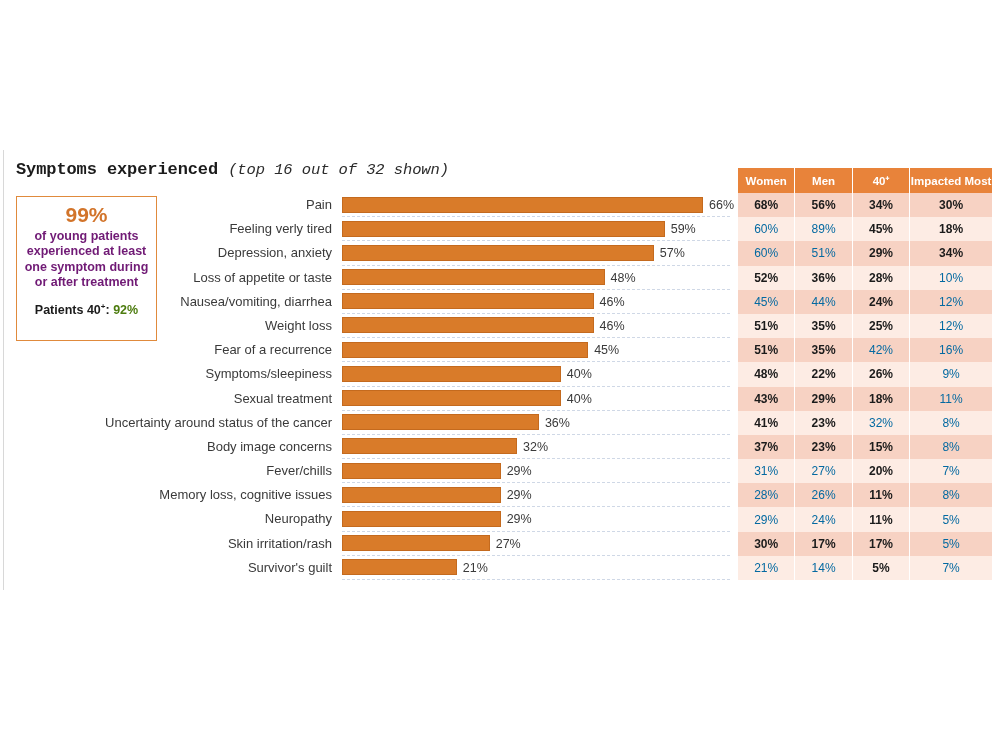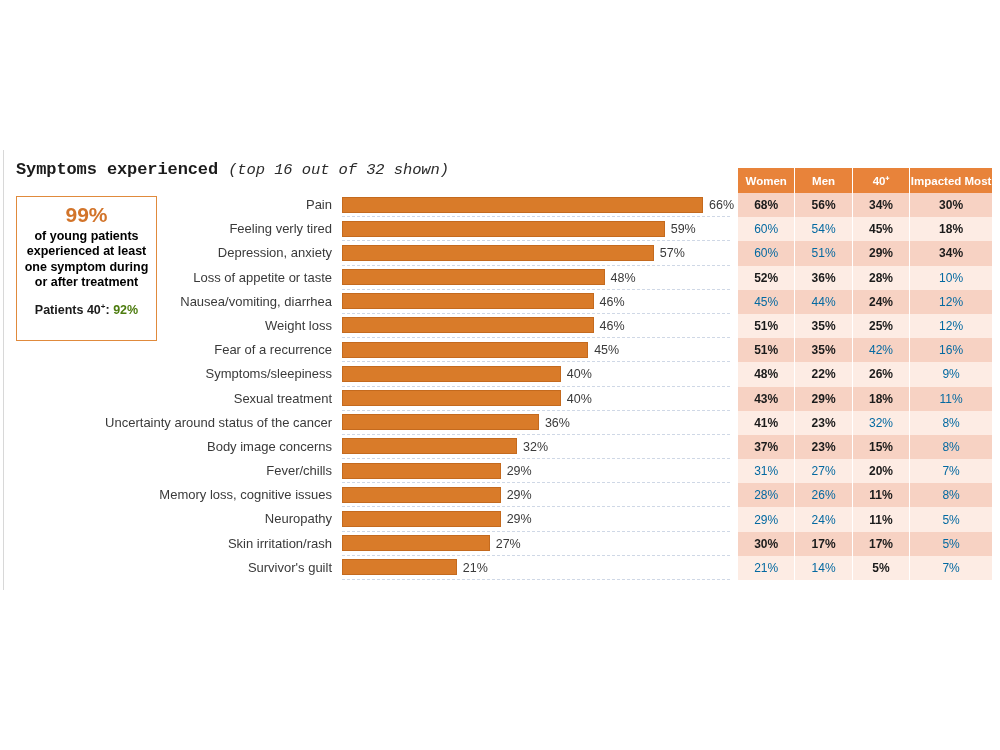--- a/index.html
+++ b/index.html
@@ -36,21 +36,21 @@
     width: 141px; height: 145px;
     border: 1px solid #E08A3C;
     background: #ffffff;
     text-align: center;
     padding-top: 5px;
   }
   .callout-big {
     font-size: 21px; font-weight: bold; color: #D2742A; line-height: 26px;
   }
   .callout-text {
-    font-size: 12.5px; font-weight: bold; color: #000000;
+    font-size: 12.5px; font-weight: bold; color: #701a75;
     line-height: 15.4px; padding: 1px 6px 0 6px;
   }
   .callout-foot {
     font-size: 12.5px; font-weight: bold; color: #1b1b1b;
     margin-top: 11px;
   }
   .callout-foot .val { color: #4d7c0f; }
   .sup { font-size: 8px; vertical-align: super; }
 
   
@@ -239,21 +239,21 @@
       </div>
     <div id="tbody">
         <div class="trow odd">
           <div class="td bold">68%</div>
           <div class="td bold">56%</div>
           <div class="td bold">34%</div>
           <div class="td bold wide">30%</div>
         </div>
         <div class="trow even">
           <div class="td light">60%</div>
-          <div class="td light">54%</div>
+          <div class="td light">89%</div>
           <div class="td bold">45%</div>
           <div class="td bold wide">18%</div>
         </div>
         <div class="trow odd">
           <div class="td light">60%</div>
           <div class="td light">51%</div>
           <div class="td bold">29%</div>
           <div class="td bold wide">34%</div>
         </div>
         <div class="trow even">

